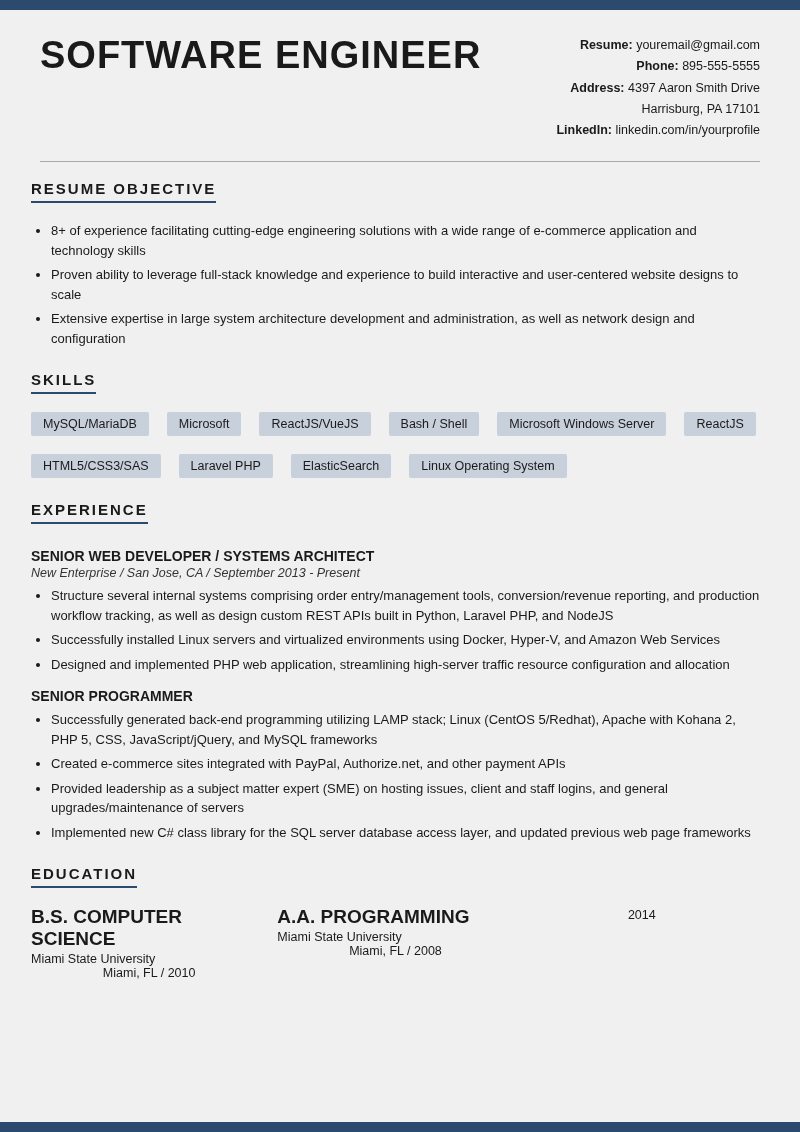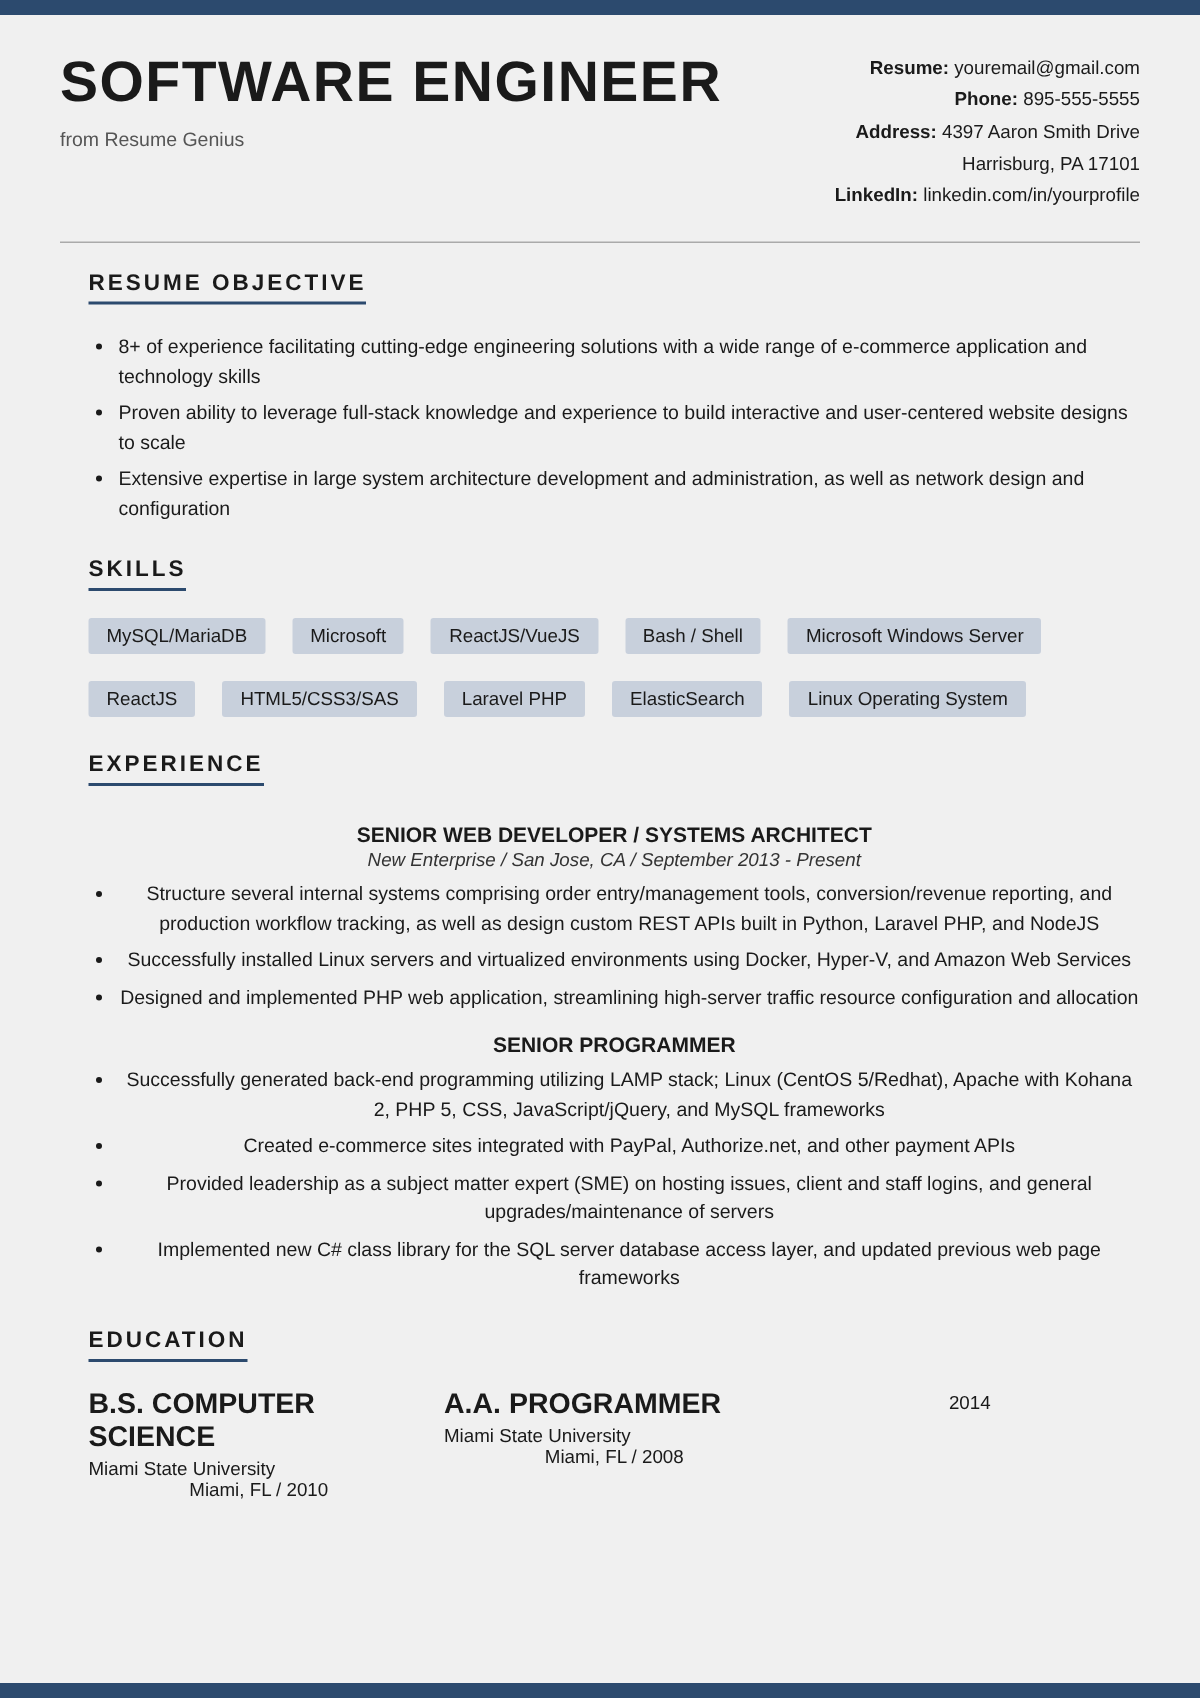--- a/index.html
+++ b/index.html
@@ -66,21 +66,21 @@
       font-weight: bold;
     }
 
     .divider-line {
       border: none;
       border-top: 1.5px solid #aaa;
       margin: 0 40px;
     }
 
     .main-content {
-      padding: 18px 40px 20px 59px;
+      padding: 18px 40px 20px 31px;
       flex: 1;
     }
 
     .section-title {
       font-size: 15px;
       font-weight: bold;
       color: #1a1a1a;
       letter-spacing: 2px;
       text-transform: uppercase;
       margin-bottom: 10px;
@@ -121,21 +121,20 @@
     .skill-badge {
       background: #c8d0dc;
       color: #1a1a1a;
       font-size: 12.5px;
       padding: 5px 12px;
       border-radius: 2px;
     }
 
     .experience-section {
       margin-top: 6px;
-      text-align: center;
     }
 
     .job-title {
       font-size: 14px;
       font-weight: bold;
       color: #1a1a1a;
       margin-top: 14px;
       margin-bottom: 2px;
     }
 
@@ -184,21 +183,20 @@
   </style>
 </head>
 <body>
 
 <div class="resume-wrapper">
   <div class="top-bar"></div>
 
   <div class="header-section">
     <div class="header-left">
       <div class="header-name">SOFTWARE ENGINEER</div>
-      <div class="header-subtitle">from Resume Genius</div>
     </div>
     <div class="header-right">
       <div>
         <span class="label">Resume:</span>
         <span>youremail@gmail.com</span>
       </div>
       <div>
         <span class="label">Phone:</span>
         <span>895-555-5555</span>
       </div>
@@ -275,21 +273,21 @@
       <div class="section-heading-wrapper">
         <div class="section-title">EDUCATION</div>
       </div>
       <div class="education-grid">
         <div class="edu-item">
           <div class="edu-degree">B.S. COMPUTER SCIENCE</div>
           <div class="edu-school">Miami State University</div>
           <div class="edu-location">Miami, FL / 2010</div>
         </div>
         <div class="edu-item">
-          <div class="edu-degree">A.A. PROGRAMMER</div>
+          <div class="edu-degree">A.A. PROGRAMMING</div>
           <div class="edu-school">Miami State University</div>
           <div class="edu-location">Miami, FL / 2008</div>
         </div>
         <div class="edu-item">
           <div class="edu-school"></div>
           <div class="edu-location">2014</div>
         </div>
       </div>
     </div>
 

